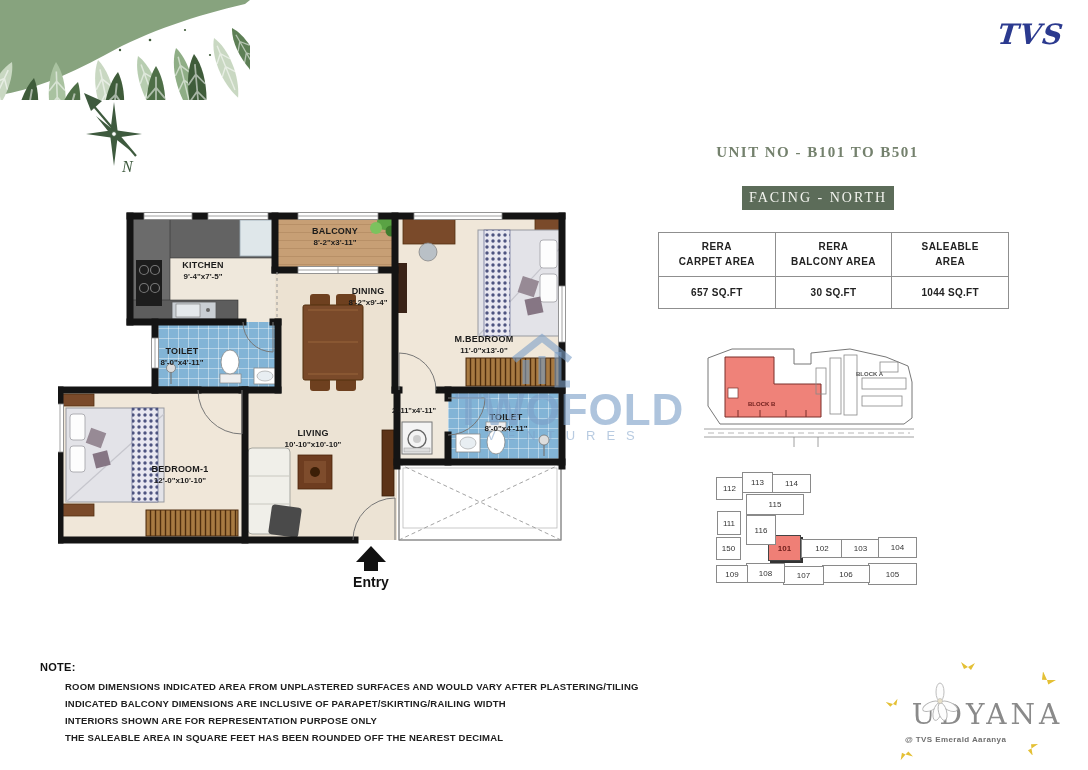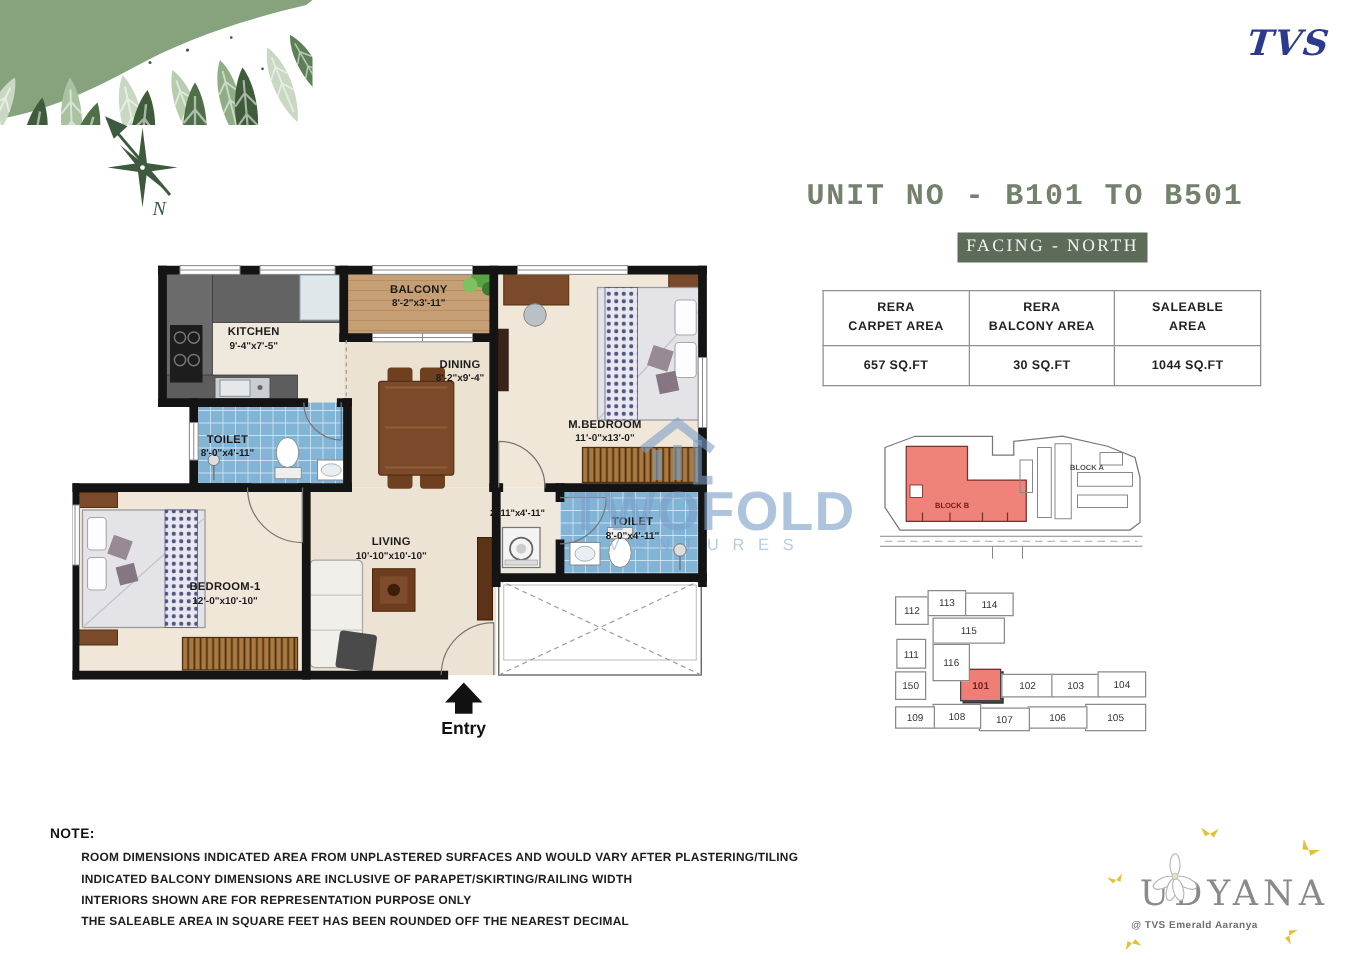--- a/index.html
+++ b/index.html
@@ -5,26 +5,26 @@
   html,body{margin:0;padding:0;background:#fff;}
   #canvas{position:relative;width:1088px;height:770px;background:#ffffff;overflow:hidden;
           font-family:"Liberation Sans",sans-serif;}
   .abs{position:absolute;}
 
   
   #tvs-logo{left:998px;top:18px;font-family:"DejaVu Serif",serif;font-style:italic;font-weight:bold;
             font-size:28px;color:#2b3a8f;transform:skewX(-6deg);letter-spacing:1px;}
 
   
-  #unit-title{left:640px;top:144px;width:355px;text-align:right;
-              font-family:Liberation Mono, monospace;font-weight:bold;font-size:24px;
+  #unit-title{left:640px;top:144px;width:355px;text-align:center;
+              font-family:Liberation Serif, serif;font-weight:bold;font-size:15px;
               color:#74816d;letter-spacing:1.5px;}
   #facing-badge{left:742px;top:186px;width:152px;height:24px;background:#5c6c59;
                 color:#f3f4ef;font-family:"Liberation Serif",serif;font-size:14px;
-                letter-spacing:2px;text-align:center;line-height:24px;margin-left:24px;}
+                letter-spacing:2px;text-align:center;line-height:24px;}
 
   
   #area-table{left:658px;top:232px;width:351px;border-collapse:collapse;background:#fff;}
   #area-table td{border:1px solid #8f8f8f;text-align:center;vertical-align:middle;
                  font-size:10px;color:#222;}
   #area-table .hdr{height:41px;font-weight:bold;white-space:pre-line;line-height:1.45;letter-spacing:.4px;}
   #area-table .val{height:29px;font-weight:bold;letter-spacing:.3px;}
 
   
   .room-label{position:absolute;width:96px;text-align:center;color:#1b1b1b;line-height:11px;}

